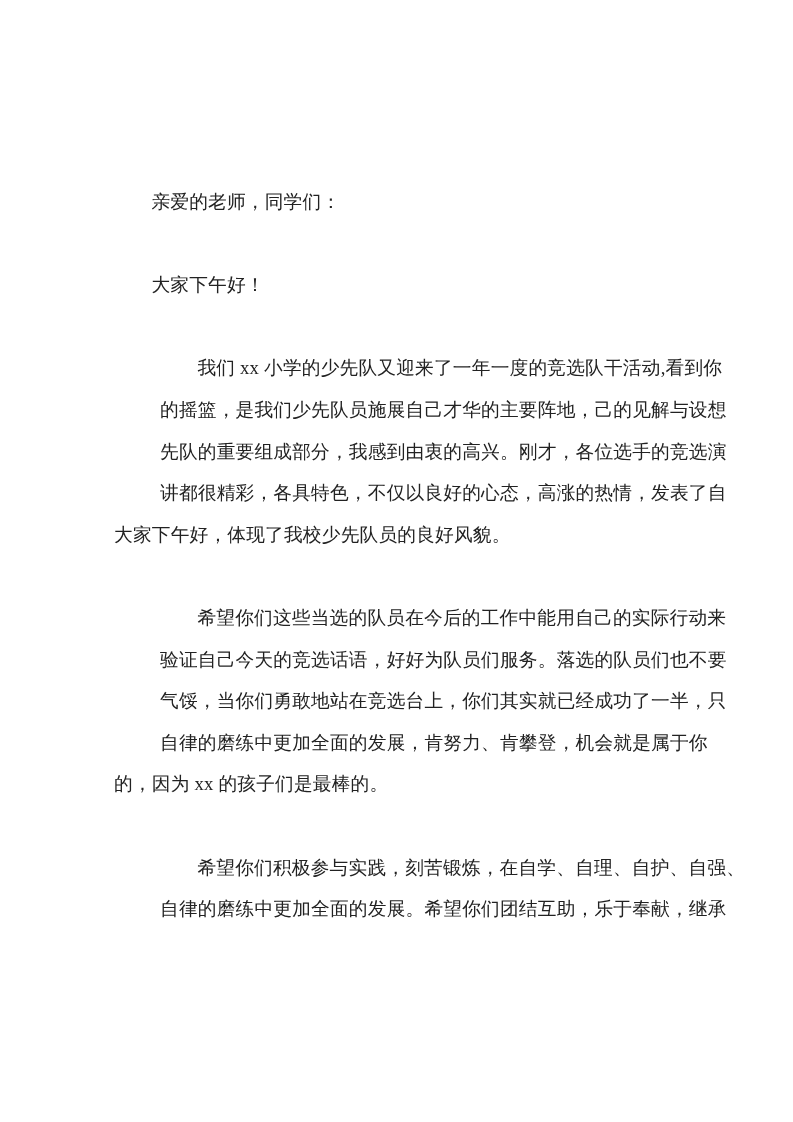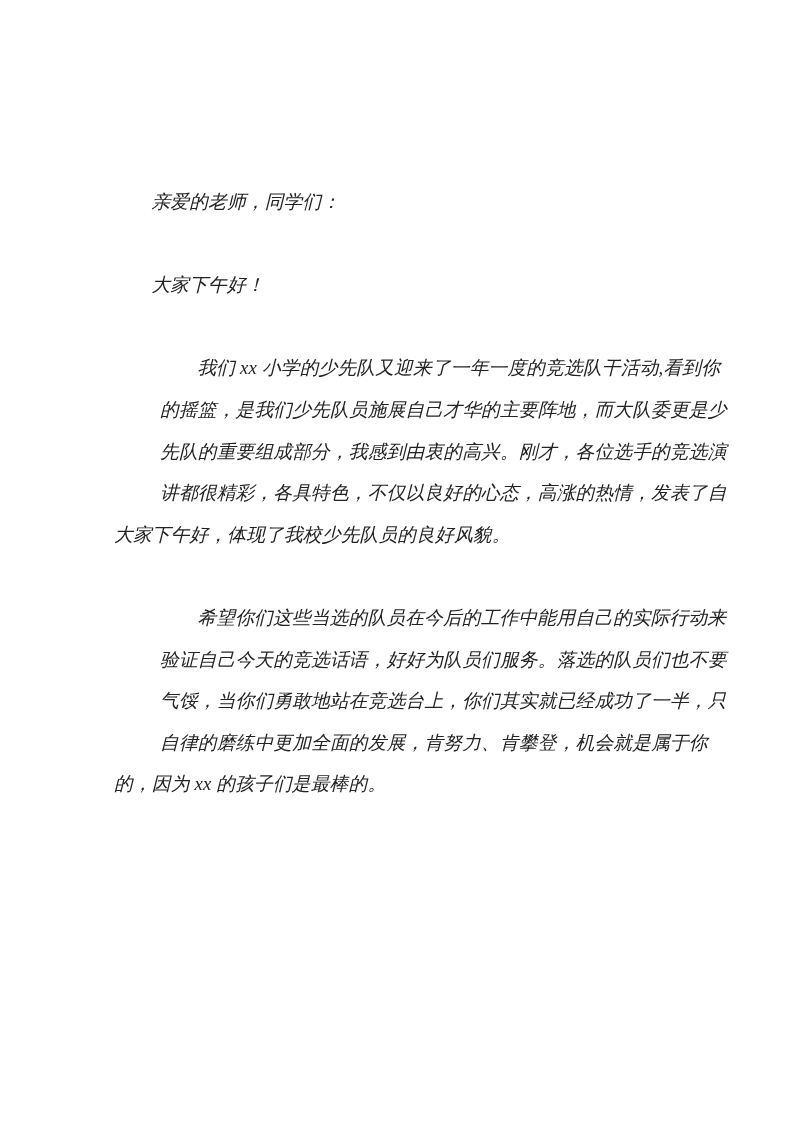--- a/index.html
+++ b/index.html
@@ -13,21 +13,20 @@
     overflow: hidden;
     font-family: "Liberation Serif", "DejaVu Serif", serif;
   }
   .page {
     box-sizing: border-box;
     width: 793px;
     height: 1122px;
     padding: 181px 114px 0 114px;
     background: #ffffff;
     color: #222222;
-    font-style: italic;
   }
   .paragraph {
     margin: 0 0 41.6px 0;
     font-size: 18.7px;
     line-height: 41.6px;
   }
   .paragraph:last-child {
     margin-bottom: 0;
   }
   .line {
@@ -49,26 +48,30 @@
 <div class="page">
   <div>
       <div class="paragraph">
         <div class="line first">亲爱的老师，同学们：</div>
       </div>
       <div class="paragraph">
         <div class="line first">大家下午好！</div>
       </div>
       <div class="paragraph">
         <div class="line first fill">我们 xx 小学的少先队又迎来了一年一度的竞选队干活动,看到你</div>
-        <div class="line fill">的摇篮，是我们少先队员施展自己才华的主要阵地，而大队委更是少</div>
+        <div class="line fill">的摇篮，是我们少先队员施展自己才华的主要阵地，己的见解与设想</div>
         <div class="line fill">先队的重要组成部分，我感到由衷的高兴。刚才，各位选手的竞选演</div>
         <div class="line fill">讲都很精彩，各具特色，不仅以良好的心态，高涨的热情，发表了自</div>
         <div class="line">大家下午好，体现了我校少先队员的良好风貌。</div>
       </div>
       <div class="paragraph">
         <div class="line first fill">希望你们这些当选的队员在今后的工作中能用自己的实际行动来</div>
         <div class="line fill">验证自己今天的竞选话语，好好为队员们服务。落选的队员们也不要</div>
         <div class="line fill">气馁，当你们勇敢地站在竞选台上，你们其实就已经成功了一半，只</div>
         <div class="line fill">自律的磨练中更加全面的发展，肯努力、肯攀登，机会就是属于你</div>
         <div class="line">的，因为 xx 的孩子们是最棒的。</div>
       </div>
+      <div class="paragraph">
+        <div class="line first fill">希望你们积极参与实践，刻苦锻炼，在自学、自理、自护、自强、</div>
+        <div class="line fill">自律的磨练中更加全面的发展。希望你们团结互助，乐于奉献，继承</div>
+      </div>
     </div>
 </div>
 
 </body></html>

